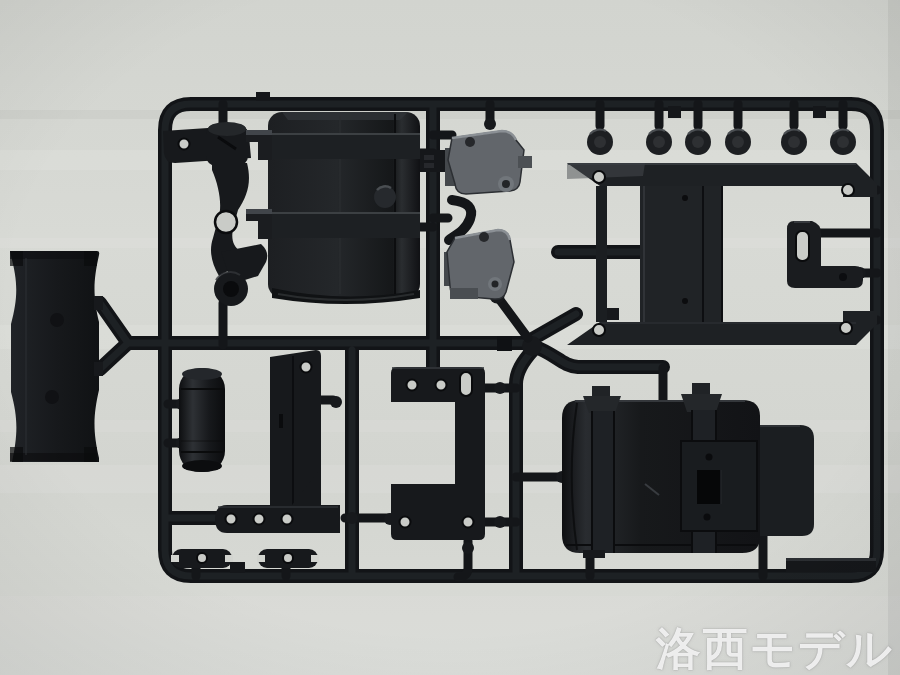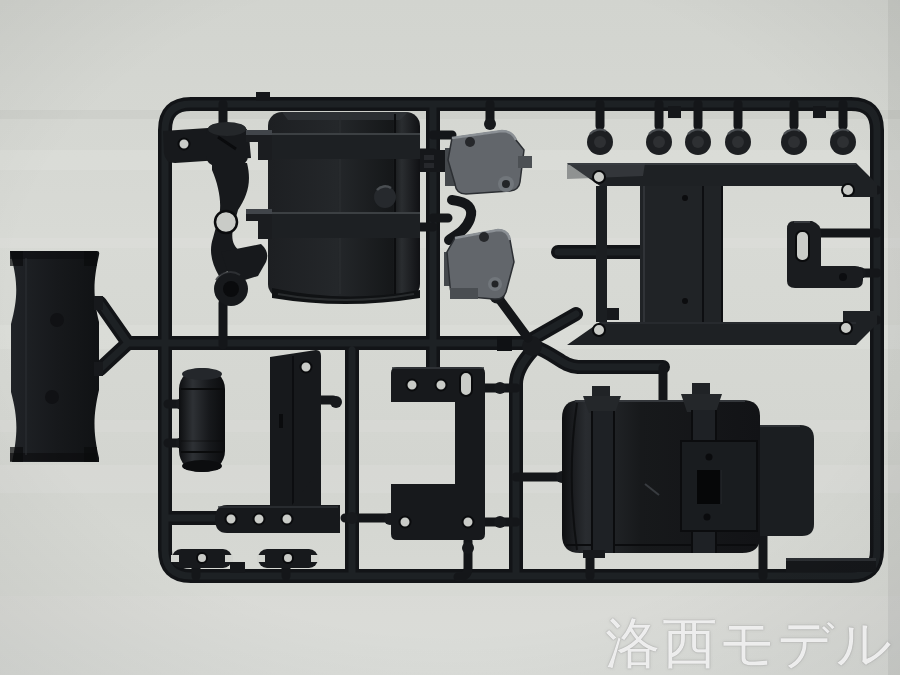--- a/index.html
+++ b/index.html
@@ -1,20 +1,20 @@
 <!DOCTYPE html>
 <html><head>
 <meta charset="utf-8">
 <style>
   html,body{margin:0;padding:0;background:#888;}
   .photo{position:relative;width:900px;height:675px;overflow:hidden;background:#d5d7d2;
          font-family:"DejaVu Sans",sans-serif;}
   .photo svg{position:absolute;left:0;top:0;}
   .wm{position:absolute;right:6px;bottom:4px;text-align:right;pointer-events:none;}
-  .wm-logo{font-family:"DejaVu Sans",sans-serif;font-weight:normal;font-size:55px;line-height:1.0;
+  .wm-logo{font-family:"DejaVu Sans",sans-serif;font-weight:bold;font-size:45px;line-height:1.0;
            letter-spacing:2px;color:rgba(255,255,255,0.85);
            text-shadow:0 0 1px rgba(130,130,130,0.9),0 0 3px rgba(160,160,160,0.5);}
   .wm-url{font-family:"Liberation Serif","DejaVu Serif",serif;font-size:22px;line-height:1.05;
           color:rgba(255,255,255,0.95);letter-spacing:0.5px;
           text-shadow:0 0 1px rgba(120,120,120,0.9);}
 </style>
 </head>
 <body>
 
 <div class="photo">

